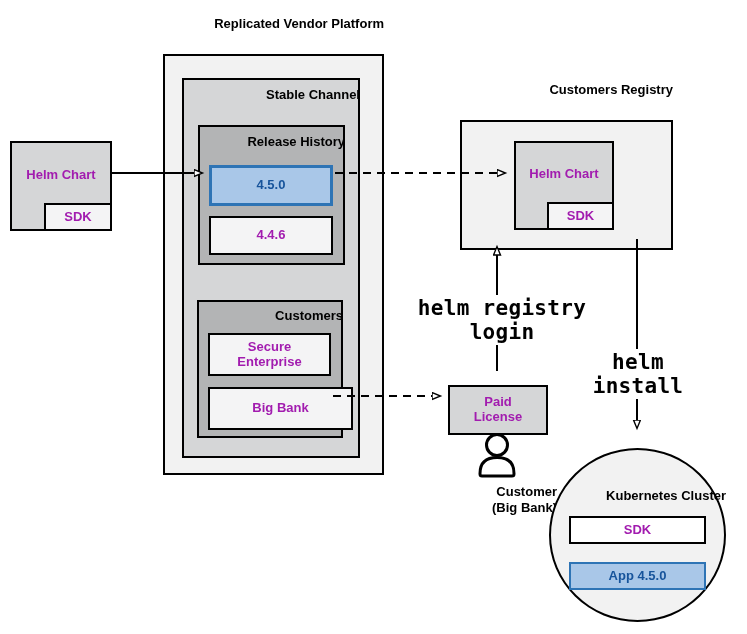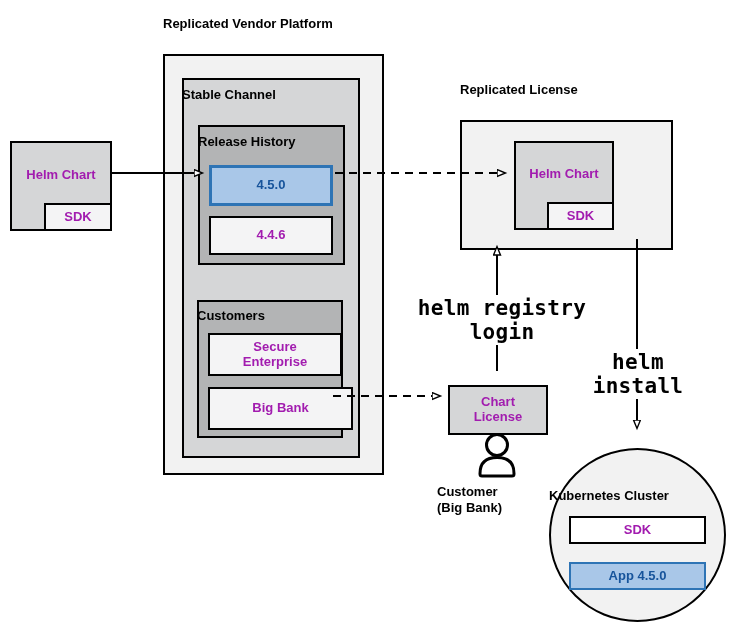--- a/index.html
+++ b/index.html
@@ -19,21 +19,21 @@
   .fill-mid{background:#d5d6d7;}
   .fill-dark{background:#b3b4b5;}
   .fill-near-white{background:#f4f4f5;}
   .fill-white{background:#ffffff;}
   .fill-blue{background:#a9c7e8;border-color:#2e74b5;}
   .lbl{
     position:absolute;
     font-weight:bold;
     font-size:13px;
     color:#000;
-    text-align:left;
+    text-align:right;
     line-height:1.15;
     white-space:pre-line;
   }
   .center-text{
     display:flex;align-items:center;justify-content:center;
     font-weight:bold;font-size:13px;color:#a21caf;
     text-align:center;line-height:1.15;white-space:pre-line;
   }
   .blue-text{color:#17549b;}
   .mono-label{
@@ -69,33 +69,33 @@
 
   <div class="box fill-dark node" style="left:198px;top:113px;width:147px;height:140px;"></div>
   <div class="lbl node" style="left:198px;top:123px;width:147px;">Release History</div>
 
   <div class="box fill-blue node center-text blue-text" style="left:209px;top:153px;width:124px;height:41px;border-width:3px;">4.5.0</div>
   <div class="box fill-near-white node center-text" style="left:209px;top:204px;width:124px;height:39px;">4.4.6</div>
 
   <div class="box fill-dark node" style="left:197px;top:288px;width:146px;height:138px;"></div>
   <div class="lbl node" style="left:197px;top:297px;width:146px;">Customers</div>
 
-  <div class="box fill-near-white node center-text" style="left:208px;top:321px;width:134px;height:43px;">Secure
+  <div class="box fill-near-white node center-text" style="left:208px;top:321px;width:123px;height:43px;">Secure
 Enterprise</div>
   <div class="box fill-near-white node center-text" style="left:208px;top:375px;width:145px;height:43px;">Big Bank</div>
 
   <div class="box fill-mid node center-text" style="left:10px;top:129px;width:102px;height:90px;padding-bottom:22px;">Helm Chart</div>
   <div class="box fill-near-white node center-text" style="left:44px;top:191px;width:68px;height:28px;">SDK</div>
 
-  <div class="lbl" style="left:460px;top:83px;width:213px;">Replicated License</div>
+  <div class="lbl" style="left:460px;top:83px;width:213px;">Customers Registry</div>
   <div class="box fill-pale node" style="left:460px;top:108px;width:213px;height:130px;"></div>
   <div class="box fill-mid node center-text" style="left:514px;top:129px;width:100px;height:89px;padding-bottom:22px;">Helm Chart</div>
   <div class="box fill-near-white node center-text" style="left:547px;top:190px;width:67px;height:28px;">SDK</div>
 
-  <div class="box fill-mid node center-text" style="left:448px;top:373px;width:100px;height:50px;">Chart
+  <div class="box fill-mid node center-text" style="left:448px;top:373px;width:100px;height:50px;">Paid
 License</div>
 
   <div class="lbl" style="left:437px;top:484px;width:120px;line-height:1.25;">Customer
 (Big Bank)</div>
 
   <div class="box fill-pale node circle" style="left:549px;top:436px;width:177px;height:174px;"></div>
   <div class="lbl node" style="left:549px;top:477px;width:177px;">Kubernetes Cluster</div>
   <div class="box fill-white node center-text" style="left:569px;top:504px;width:137px;height:28px;">SDK</div>
   <div class="box fill-blue node center-text blue-text" style="left:569px;top:550px;width:137px;height:28px;border-width:2px;">App 4.5.0</div>
 

